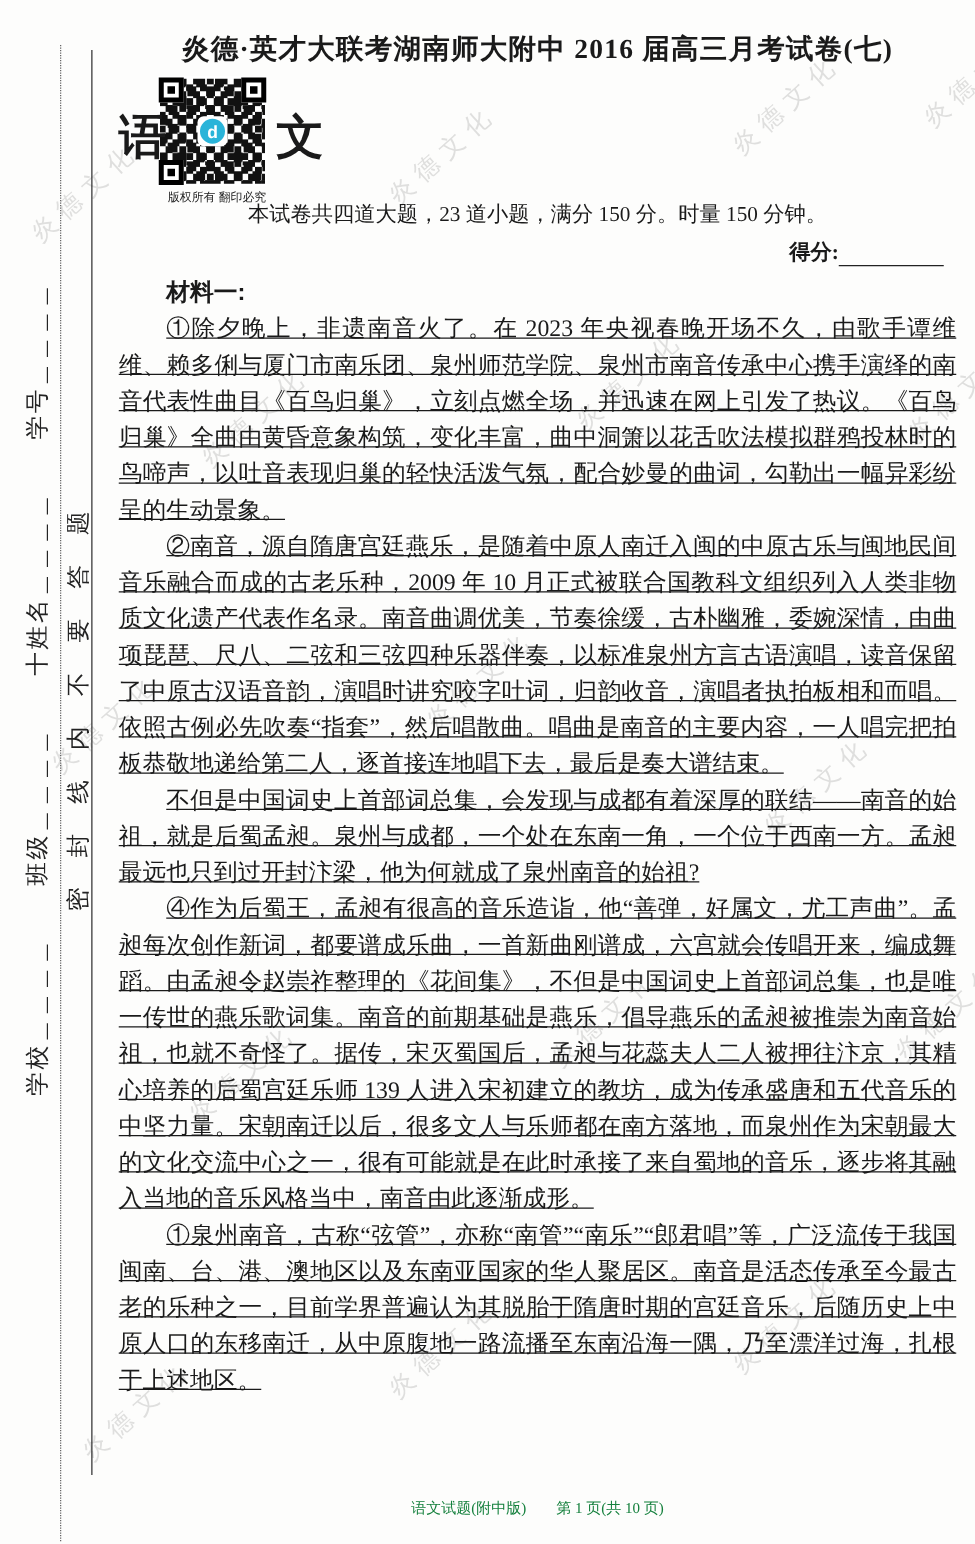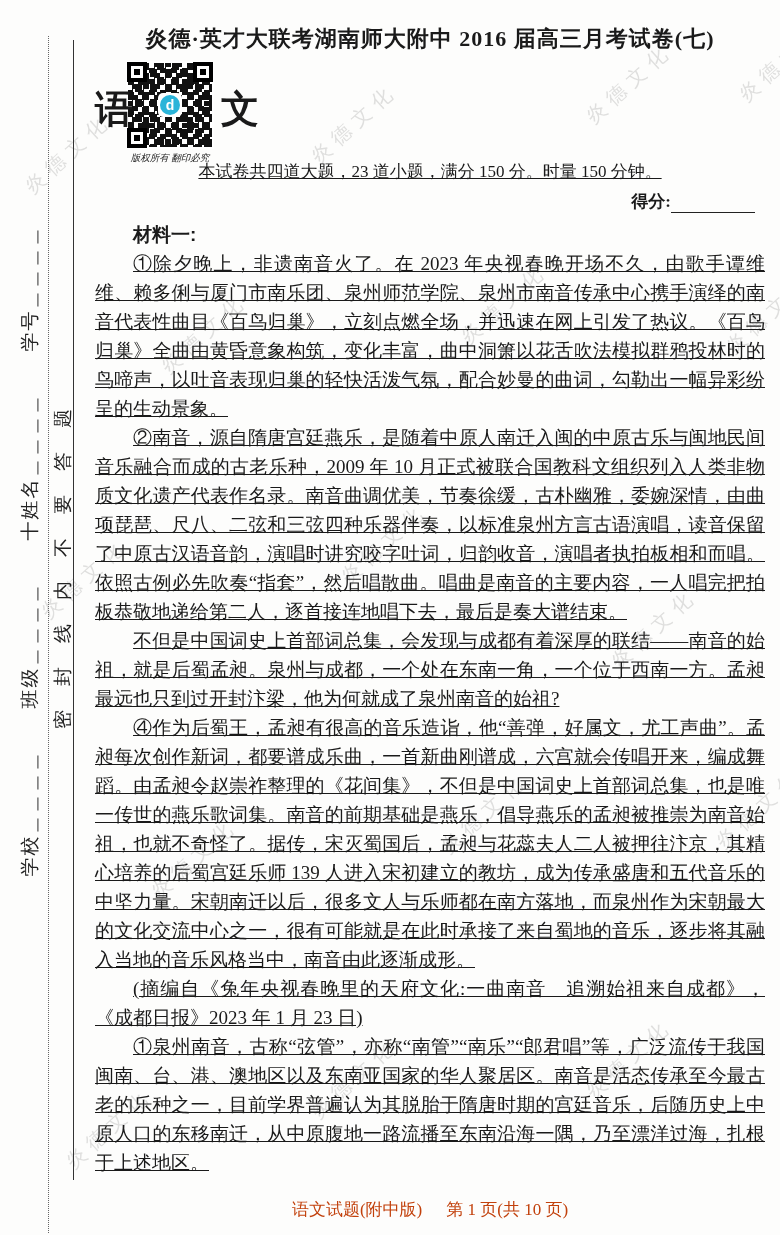--- a/index.html
+++ b/index.html
@@ -87,31 +87,31 @@
     width:20px; height:20px; border-radius:50%;
     background:#2ab4d9; color:#fff;
     font-family:"Liberation Sans", sans-serif;
     font-size:14px; font-weight:700;
     display:flex; align-items:center; justify-content:center;
   }
   .qr-caption {
     margin-top:4px;
     font-family:"Liberation Sans", sans-serif;
     font-size:9.5px; color:#222;
-    white-space:nowrap; text-align:center; width:86px;font-style:italic;
+    white-space:nowrap; text-align:right; width:86px;
   }
   .subject-title {
     position:absolute; left:95px; top:84px; width:670px;
     text-align:left;
     font-size:38px; font-weight:700;
     letter-spacing:4px;
   }
   .exam-info {
     position:absolute; left:95px; top:160px; width:670px;
-    text-align:center; font-size:17px;text-decoration:underline;
+    text-align:center; font-size:17px;
   }
   .score-row {
     position:absolute; right:25px; top:190px;
     font-size:17px; font-weight:700;margin-left:21px;
   }
   .score-blank {
     display:inline-block; width:84px; height:17px;
     border-bottom:1.5px solid #222;
     vertical-align:bottom;
   }
@@ -121,22 +121,22 @@
     font-size:19px; line-height:29px;
     text-align:justify;
   }
   .sec-title { font-weight:700; font-family:"Liberation Sans", sans-serif; font-size:19px; }
   .sub-title { }
   .para { text-indent:2em;text-decoration:underline; }
   .mat-label { font-weight:700; font-family:"Liberation Sans", sans-serif; text-indent:2em; }
   
   .footer {
     position:absolute; left:95px; top:1198px; width:670px;
-    text-align:center; font-size:17px;
-    color:#c2410c;
+    text-align:center; font-size:12px;
+    color:#15803d;
   }
   .footer span { margin:0 12px; }
 </style>
 </head>
 <body>
 
 <div>
   <span class="wm" style="left:14px;top:140px">炎德文化</span>
   <span class="wm" style="left:300px;top:110px">炎德文化</span>
   <span class="wm" style="left:575px;top:70px">炎德文化</span>
@@ -180,19 +180,18 @@
 <div class="score-row">
   <span>得分:</span><span class="score-blank"></span>
 </div>
 
 <div class="body-text">
   <div class="mat-label">材料一:</div>
   <div class="para">①除夕晚上，非遗南音火了。在 2023 年央视春晚开场不久，由歌手谭维维、赖多俐与厦门市南乐团、泉州师范学院、泉州市南音传承中心携手演绎的南音代表性曲目《百鸟归巢》，立刻点燃全场，并迅速在网上引发了热议。《百鸟归巢》全曲由黄昏意象构筑，变化丰富，曲中洞箫以花舌吹法模拟群鸦投林时的鸟啼声，以吐音表现归巢的轻快活泼气氛，配合妙曼的曲词，勾勒出一幅异彩纷呈的生动景象。</div>
   <div class="para">②南音，源自隋唐宫廷燕乐，是随着中原人南迁入闽的中原古乐与闽地民间音乐融合而成的古老乐种，2009 年 10 月正式被联合国教科文组织列入人类非物质文化遗产代表作名录。南音曲调优美，节奏徐缓，古朴幽雅，委婉深情，由曲项琵琶、尺八、二弦和三弦四种乐器伴奏，以标准泉州方言古语演唱，读音保留了中原古汉语音韵，演唱时讲究咬字吐词，归韵收音，演唱者执拍板相和而唱。依照古例必先吹奏“指套”，然后唱散曲。唱曲是南音的主要内容，一人唱完把拍板恭敬地递给第二人，逐首接连地唱下去，最后是奏大谱结束。</div>
   <div class="para">不但是中国词史上首部词总集，会发现与成都有着深厚的联结——南音的始祖，就是后蜀孟昶。泉州与成都，一个处在东南一角，一个位于西南一方。孟昶最远也只到过开封汴梁，他为何就成了泉州南音的始祖?</div>
   <div class="para">④作为后蜀王，孟昶有很高的音乐造诣，他“善弹，好属文，尤工声曲”。孟昶每次创作新词，都要谱成乐曲，一首新曲刚谱成，六宫就会传唱开来，编成舞蹈。由孟昶令赵崇祚整理的《花间集》，不但是中国词史上首部词总集，也是唯一传世的燕乐歌词集。南音的前期基础是燕乐，倡导燕乐的孟昶被推崇为南音始祖，也就不奇怪了。据传，宋灭蜀国后，孟昶与花蕊夫人二人被押往汴京，其精心培养的后蜀宫廷乐师 139 人进入宋初建立的教坊，成为传承盛唐和五代音乐的中坚力量。宋朝南迁以后，很多文人与乐师都在南方落地，而泉州作为宋朝最大的文化交流中心之一，很有可能就是在此时承接了来自蜀地的音乐，逐步将其融入当地的音乐风格当中，南音由此逐渐成形。</div>
-  <div class="para">(摘编自《兔年央视春晚里的天府文化:一曲南音　追溯始祖来自成都》，《成都日报》2023 年 1 月 23 日)</div>
   <div class="para">①泉州南音，古称“弦管”，亦称“南管”“南乐”“郎君唱”等，广泛流传于我国闽南、台、港、澳地区以及东南亚国家的华人聚居区。南音是活态传承至今最古老的乐种之一，目前学界普遍认为其脱胎于隋唐时期的宫廷音乐，后随历史上中原人口的东移南迁，从中原腹地一路流播至东南沿海一隅，乃至漂洋过海，扎根于上述地区。</div>
 </div>
 
 <div class="footer">
   <span>语文试题(附中版)</span><span>第 1 页(共 10 页)</span>
 </div>
 
 </body></html>

